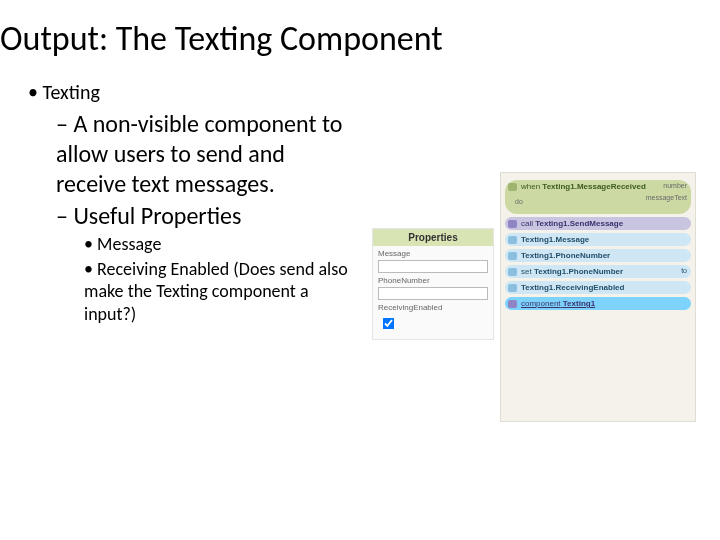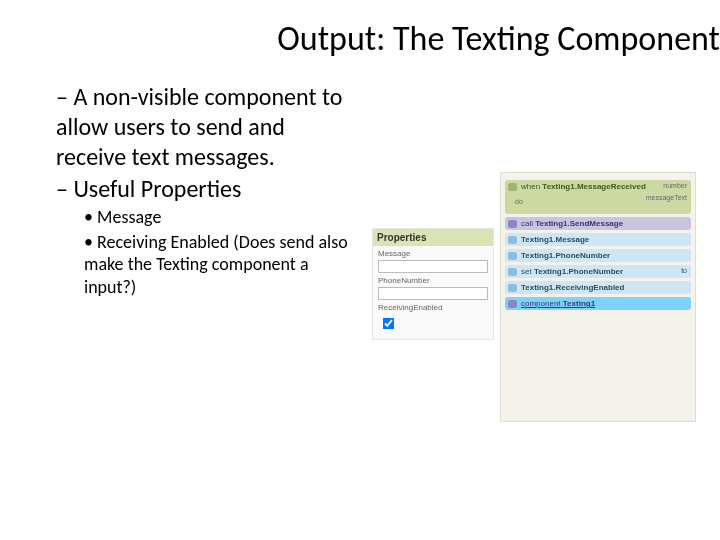--- a/index.html
+++ b/index.html
@@ -16,21 +16,21 @@
     position: relative;
     width: 720px;
     height: 540px;
     box-sizing: border-box;
   }
   .title {
     position: absolute;
     top: 18px;
     left: 0;
     width: 720px;
-    text-align: right;
+    text-align: left;
     font-size: 34px;
     font-weight: 400;
   }
   .body {
     position: absolute;
     top: 80px;
     left: 28px;
     width: 330px;
     font-size: 20px;
     line-height: 1.25;
@@ -53,20 +53,21 @@
     color: #333;
     background: #fafafa;
     border: 1px solid #e5e5e5;
   }
   .props-header {
     background: #d9e4b5;
     font-weight: bold;
     font-size: 10px;
     padding: 3px 4px;
     color: #333;
+    text-align: center;
   }
   .prop-field { padding: 3px 5px 0 5px; }
   .prop-label { color: #666; font-size: 8px; }
   .prop-input {
     width: 100%;
     height: 13px;
     border: 1px solid #bbb;
     background: #fff;
     margin-top: 2px;
     box-sizing: border-box;
@@ -89,21 +90,21 @@
     font-size: 8px;
     background: #f4f2ea;
     border: 1px solid #e0ddd2;
     box-sizing: border-box;
     padding: 4px;
   }
   .blk {
     position: relative;
     margin: 3px 0;
     padding: 2px 4px 2px 16px;
-    border-radius: 3px;
+    border-radius: 12px;
     color: #285a28;
     white-space: nowrap;
   }
   .blk .notch {
     position: absolute;
     left: 3px;
     top: 3px;
     width: 9px;
     height: 8px;
     border-radius: 2px;
@@ -148,20 +149,21 @@
   .notch-comp { background: #8f85c4; }
 </style>
 </head>
 <body>
 
 <div class="slide">
 
   <div class="title">Output: The Texting Component</div>
 
   <div class="body">
+    <div class="lvl1">Texting</div>
     <div class="lvl2 lvl2-dash">A non-visible component to allow users to send and receive text messages.</div>
     <div class="lvl2 lvl2-dash">Useful Properties</div>
     <div class="lvl3">Message</div>
     <div class="lvl3">Receiving Enabled (Does send also make the Texting component a input?)</div>
   </div>
 
   <div class="props">
     <div class="props-header">Properties</div>
     <div class="prop-field">
       <div class="prop-label">Message</div>

